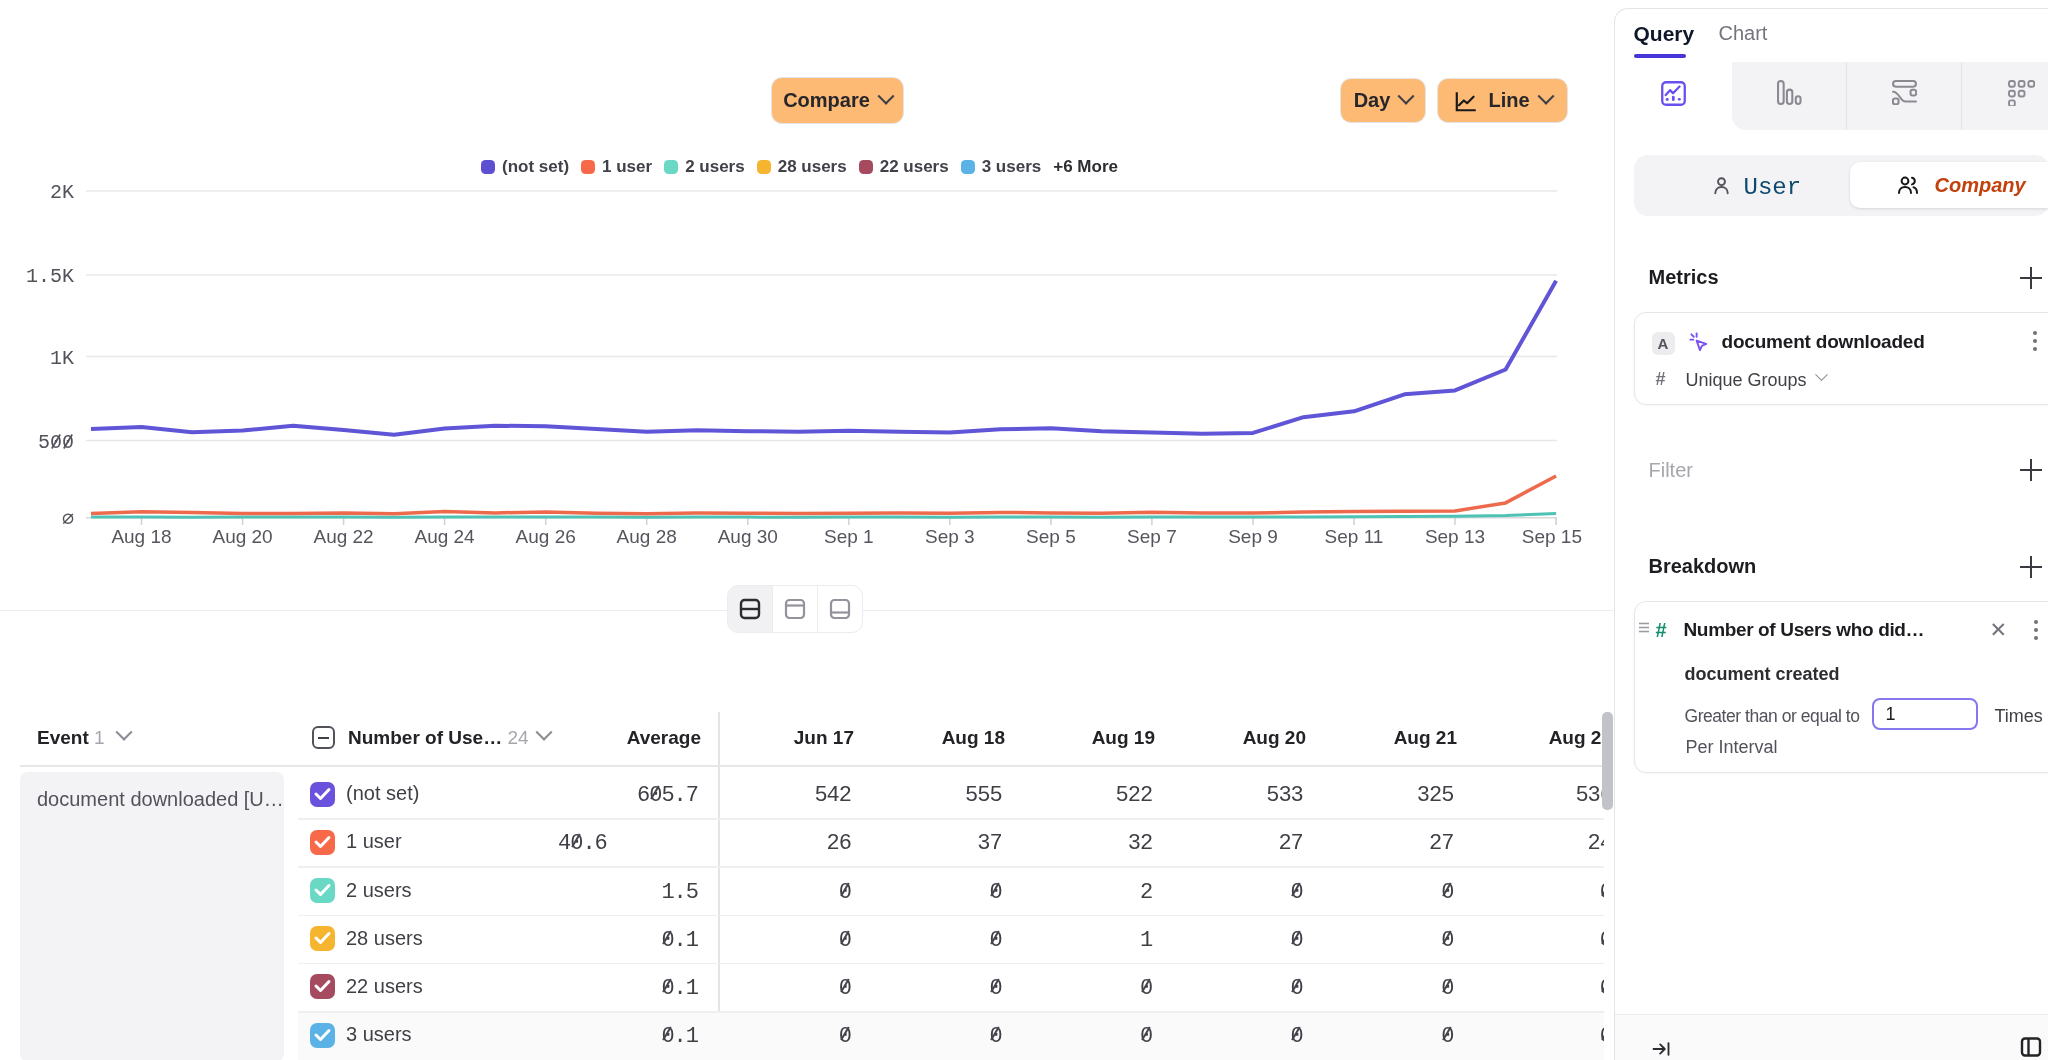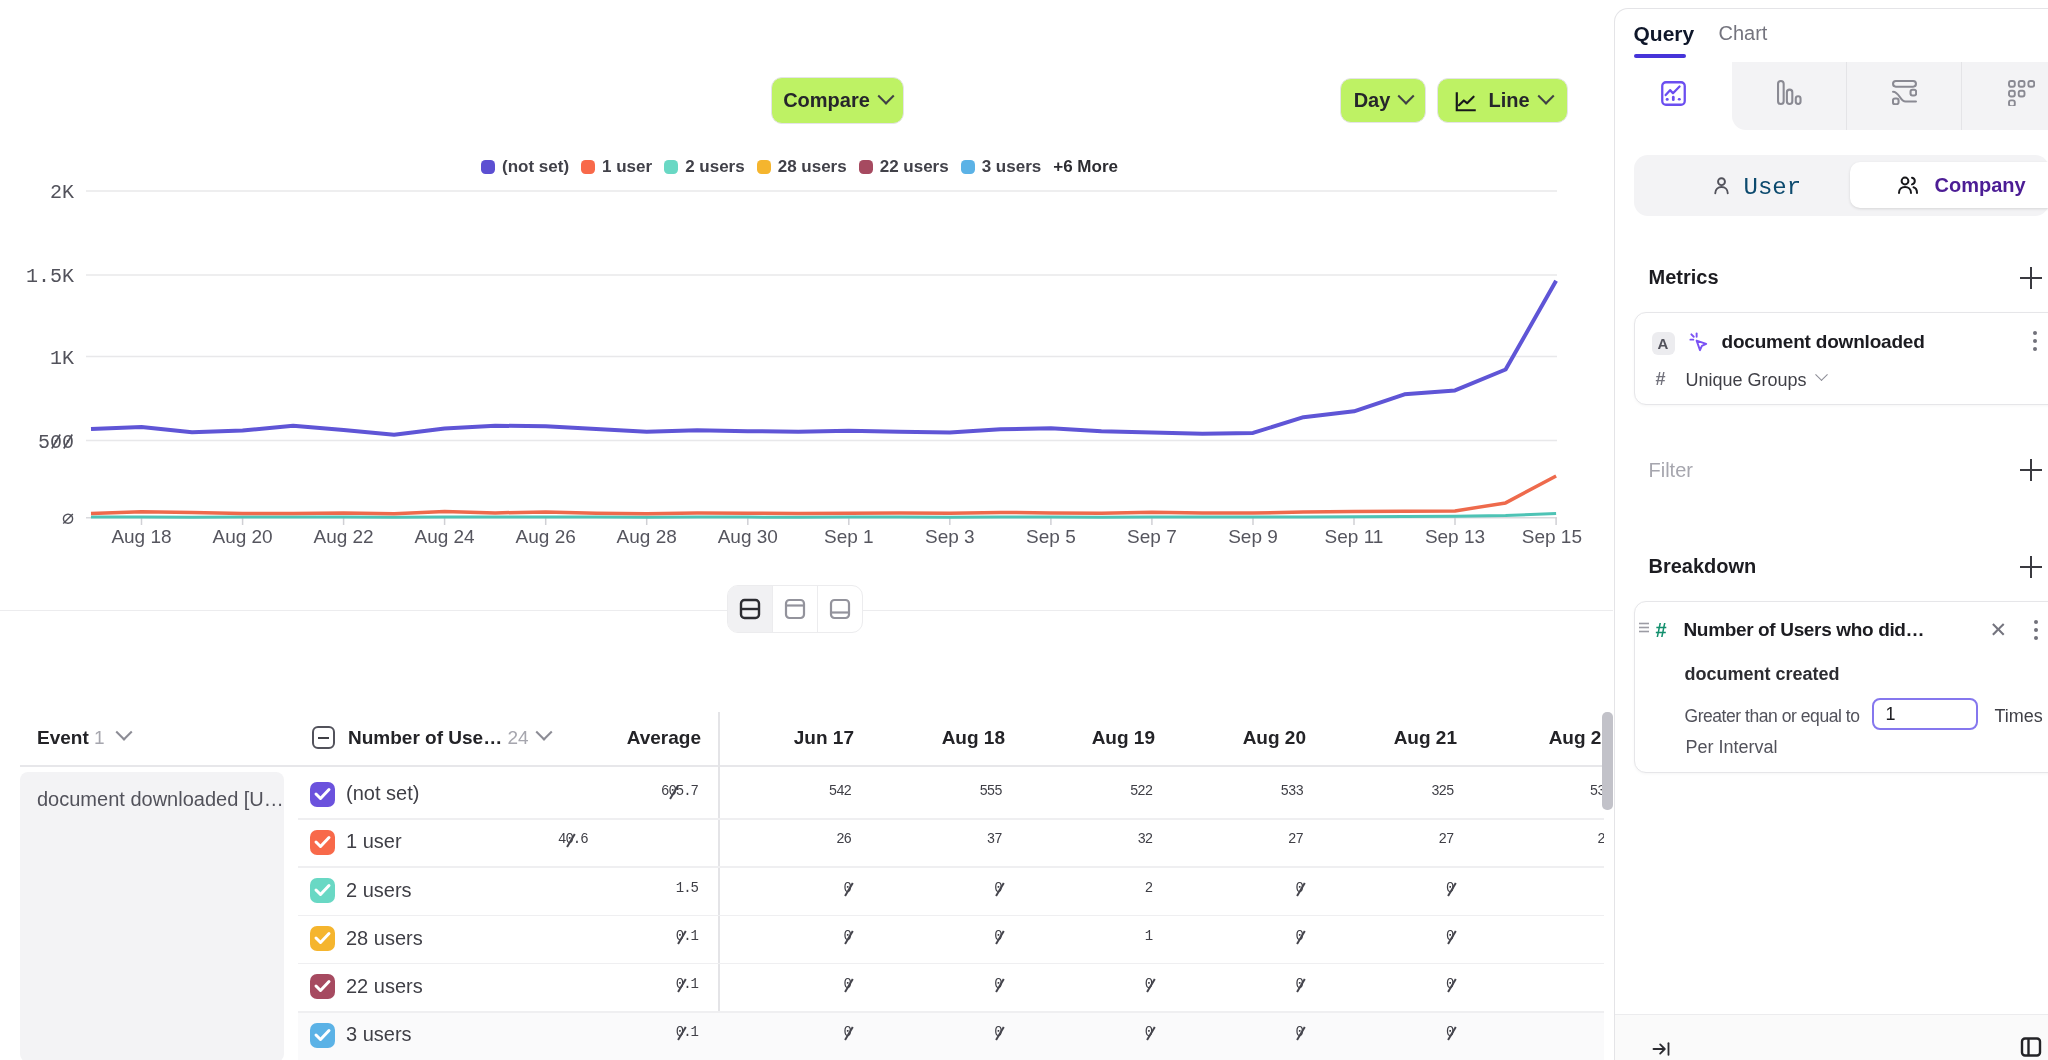--- a/index.html
+++ b/index.html
@@ -5,31 +5,31 @@
 * { margin:0; padding:0; box-sizing:border-box; }
 html,body { width:2048px; height:1060px; background:#fff; font-family:"Liberation Sans", sans-serif; overflow:hidden; }
 #root { position:relative; width:2048px; height:1060px; overflow:hidden; }
 .abs { position:absolute; }
 
 #seg { left:40px; top:79px; height:46px; border:1.5px solid #e4e4e7; border-radius:10px; display:flex; background:#fff; }
 #seg .s { display:flex; align-items:center; justify-content:center; font-size:20px; color:#74747e; border-right:1.5px solid #ececef; padding:0; }
 #seg .s:last-child { border-right:none; border-radius:0 9px 9px 0; }
 #seg .s:first-child { border-radius:9px 0 0 9px; }
 #seg .sel { background:#f1f1f3; color:#18181b; font-weight:bold; }
-.btn { border:1.5px solid #e4e4e7; border-radius:11px; background:#bef264; display:flex; align-items:center; justify-content:center; font-size:20px; font-weight:bold; color:#26262b; }
+.btn { border:1.5px solid #e4e4e7; border-radius:11px; background:#fdba74; display:flex; align-items:center; justify-content:center; font-size:20px; font-weight:bold; color:#26262b; }
 .chev { display:inline-block; width:12px; height:12px; border-right:2.2px solid #3f3f46; border-bottom:2.2px solid #3f3f46; transform:rotate(45deg) translate(-2px,-2px); margin-left:10px; margin-top:-4px;}
 .chevg { border-color:#8c8c95; }
 
 .leg { display:flex; align-items:center; font-size:17px; font-weight:bold; color:#414149; }
 .leg .sq { width:14px; height:14px; border-radius:4.5px; margin-right:7px; }
 .leg .it { display:flex; align-items:center; margin-right:12px; }
 
 .hdr { font-size:19px; font-weight:bold; color:#232327; }
 .gray { color:#a6a6ae; }
-.num { font-family:"Liberation Mono", monospace; font-size:14px; color:#3f3f46; letter-spacing:-1px;}
+.num { font-family:"Liberation Mono", monospace; font-size:22px; color:#3f3f46; letter-spacing:-1px;}
 .z { position:relative; display:inline-block; }
 .z:after { content:""; position:absolute; left:4.8px; top:2.2px; width:1.8px; height:14.8px; background:#45454d; transform:rotate(31deg); }
 .cell-label { font-size:20px; color:#3f3f46; }
 .cb { width:25px; height:25px; border-radius:7px; position:absolute; left:310px; }
 .cb svg { position:absolute; left:3px; top:4px; }
 .rowline { position:absolute; left:298px; right:0; height:1.5px; background:#efeff1; }
 
 #side { left:1613.5px; top:8px; width:435px; height:1052px; border-left:1.5px solid #e4e4e7; border-top:1.5px solid #e4e4e7; border-top-left-radius:14px; background:#fff; overflow:hidden; }
 .sb { position:absolute; }
 .head { font-size:20px; font-weight:bold; color:#1c1c21; }
@@ -298,21 +298,21 @@
         <circle cx="12" cy="8" r="3.6"></circle>
         <path d="M5.5 20 C5.5 15.8 8.4 13.6 12 13.6 C15.6 13.6 18.5 15.8 18.5 20" stroke-linecap="round"></path>
       </svg>
   <div class="sb" style="left:129px; top:165px; font-size:24px; color:#0c4a6e;font-family:Liberation Mono, monospace;">User</div>
   <svg class="sb" style="left:281px; top:164px;" width="24" height="24" viewBox="0 0 24 24" fill="none" stroke="#18181b" stroke-width="2">
         <circle cx="9" cy="8" r="3.4"></circle>
         <path d="M3 20 C3 16 5.7 14 9 14 C12.3 14 15 16 15 20" stroke-linecap="round"></path>
         <path d="M16 4.8 C17.7 5.2 18.8 6.5 18.8 8.1 C18.8 9.7 17.7 11 16 11.4" stroke-linecap="round"></path>
         <path d="M17.5 14.3 C19.8 15 21 17 21 20" stroke-linecap="round"></path>
       </svg>
-  <div class="sb" style="left:320px; top:165px; font-size:20px; font-weight:bold; color:#4c1d95;">Company</div>
+  <div class="sb" style="left:320px; top:165px; font-size:20px; font-weight:bold; color:#c2410c;font-style:italic;">Company</div>
 
   <div class="sb head" style="left:34px; top:257px;">Metrics</div>
   <div class="plus" style="left:405px; top:258px;"></div>
   <div class="card" style="top:303px; height:93px;">
     <div style="position:absolute; left:17px; top:19px; width:23px; height:23px; background:#ececef; border-radius:6px; text-align:center; font-size:15px; font-weight:bold; color:#52525b; line-height:23px;">A</div>
     <svg style="position:absolute; left:53px; top:18px;" width="23" height="23" viewBox="0 0 24 24" fill="none" stroke="#7a52f4" stroke-width="2" stroke-linecap="round">
           <path d="M9 10 L19 13.5 L14.5 15.5 L12.5 20 Z" stroke-linejoin="round"></path>
           <path d="M3.5 3.5 L6 6"></path>
           <path d="M2.5 9 L5.5 9"></path>
           <path d="M9 2.5 L9 6"></path>

